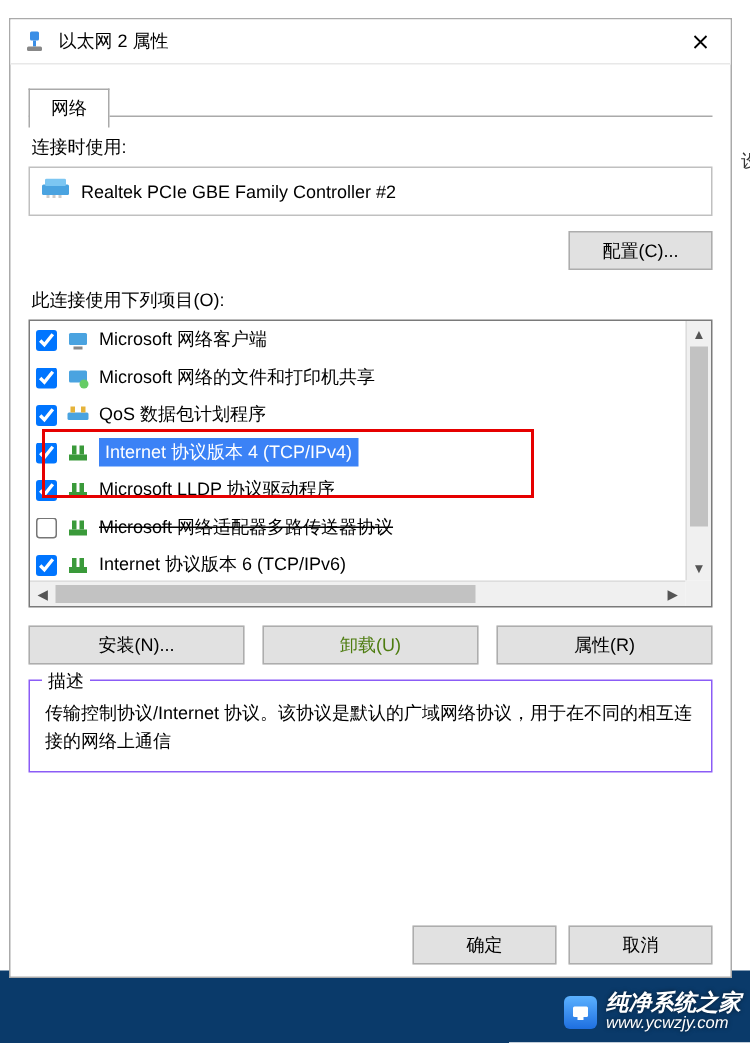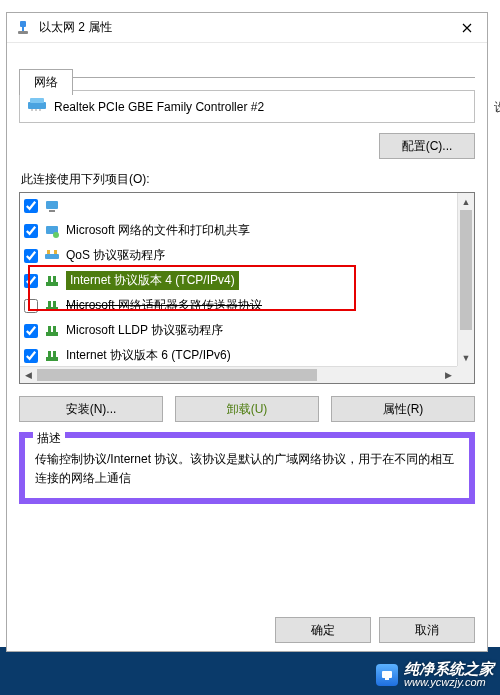--- a/index.html
+++ b/index.html
@@ -50,21 +50,21 @@
     border-bottom: 1px solid #aaa;
     margin-bottom: 12px;
     position: relative;
   }
   .tab {
     padding: 4px 14px;
     border: 1px solid #aaa;
     border-bottom: none;
     background: #fff;
     position: relative;
-    top: 18px;
+    top: 8px;
     font-size: 12px;
   }
   .label { font-size: 12px; color: #000; margin: 6px 0 4px 2px; }
   .adapter-box {
     border: 1px solid #c0c0c0;
     padding: 7px 8px;
     display: flex;
     align-items: center;
     gap: 8px;
     margin-bottom: 10px;
@@ -109,21 +109,21 @@
   }
   .list-item .item-icon {
     width: 16px; height: 16px;
     display: flex; align-items: center; justify-content: center;
   }
   .list-item .item-text { font-size: 12px; color: #000; }
   .list-item.hl {
     position: relative;
   }
   .list-item.hl .item-text {
-    background: #4d7c0f;
+    background: #3b82f6;
     color: #fff;
     padding: 1px 4px;
   }
   .red-box {
     position: absolute;
     border: 2px solid #e60000;
     pointer-events: none;
   }
   .vscroll {
     position: absolute;
@@ -171,21 +171,21 @@
     width: 17px; height: 17px;
     background: #f0f0f0;
   }
   .three-btn-row {
     display: flex;
     gap: 12px;
     margin: 12px 0 10px 0;
   }
   .three-btn-row .btn { flex: 1; min-width: 0; }
   .groupbox {
-    border: 6px solid #8b5cf6;
+    border: 1px solid #8b5cf6;
     padding: 12px 10px 10px 10px;
     position: relative;
     margin-top: 6px;
   }
   .groupbox .legend {
     position: absolute;
     top: -8px; left: 8px;
     background: #fff;
     padding: 0 4px;
     font-size: 12px;
@@ -261,20 +261,21 @@
         </svg>
     </span>
   </div>
 
   <div class="client">
 
     <div class="tabstrip">
       <div class="tab">网络</div>
     </div>
 
+    <div class="label">连接时使用:</div>
 
     <div class="adapter-box">
       <span>
         <svg width="18" height="14" viewBox="0 0 18 14">
             <rect x="0" y="4" width="18" height="7" rx="1" fill="#4aa3e0"></rect>
             <rect x="2" y="0" width="14" height="5" rx="1" fill="#7cc6f2"></rect>
             <rect x="3" y="11" width="2" height="2" fill="#ccc"></rect>
             <rect x="7" y="11" width="2" height="2" fill="#ccc"></rect>
             <rect x="11" y="11" width="2" height="2" fill="#ccc"></rect>
           </svg>
@@ -291,74 +292,75 @@
     <div class="listbox">
       <div class="listbox-inner" id="listbox-inner">
           <div class="list-item">
             <input type="checkbox" checked="" style="">
             <span class="item-icon">
               <svg width="16" height="16" viewBox="0 0 16 16">
                 <rect x="2" y="3" width="12" height="8" rx="1" fill="#4aa3e0"></rect>
                 <rect x="5" y="12" width="6" height="2" fill="#888"></rect>
               </svg>
             </span>
+            <span class="item-text">Microsoft 网络客户端</span>
           </div>
           <div class="list-item">
             <input type="checkbox" checked="" style="">
             <span class="item-icon">
               <svg width="16" height="16" viewBox="0 0 16 16">
                 <rect x="2" y="3" width="12" height="8" rx="1" fill="#4aa3e0"></rect>
                 <circle cx="12" cy="12" r="3" fill="#6c6"></circle>
               </svg>
             </span>
             <span class="item-text">Microsoft 网络的文件和打印机共享</span>
           </div>
           <div class="list-item">
             <input type="checkbox" checked="" style="">
             <span class="item-icon">
               <svg width="16" height="16" viewBox="0 0 16 16">
                 <rect x="1" y="6" width="14" height="5" rx="1" fill="#4aa3e0"></rect>
                 <rect x="3" y="2" width="3" height="4" fill="#e6b33a"></rect>
                 <rect x="10" y="2" width="3" height="4" fill="#e6b33a"></rect>
               </svg>
             </span>
-            <span class="item-text">QoS 协议驱动程序</span>
+            <span class="item-text">QoS 数据包计划程序</span>
           </div>
           <div class="list-item hl">
             <input type="checkbox" checked="" style="">
             <span class="item-icon">
               <svg width="16" height="16" viewBox="0 0 16 16">
                 <rect x="2" y="9" width="12" height="4" fill="#3a9a3a"></rect>
                 <rect x="4" y="3" width="3" height="6" fill="#3a9a3a"></rect>
                 <rect x="9" y="3" width="3" height="6" fill="#3a9a3a"></rect>
               </svg>
             </span>
             <span class="item-text">Internet 协议版本 4 (TCP/IPv4)</span>
           </div>
           <div class="list-item">
-            <input type="checkbox" style="">
+            <input type="checkbox" checked="" style="">
             <span class="item-icon">
               <svg width="16" height="16" viewBox="0 0 16 16">
                 <rect x="2" y="9" width="12" height="4" fill="#3a9a3a"></rect>
                 <rect x="4" y="3" width="3" height="6" fill="#3a9a3a"></rect>
                 <rect x="9" y="3" width="3" height="6" fill="#3a9a3a"></rect>
               </svg>
             </span>
-            <span class="item-text" style="text-decoration: line-through;">Microsoft 网络适配器多路传送器协议</span>
-          </div>
-          <div class="list-item">
-            <input type="checkbox" checked="" style="">
+            <span class="item-text">Microsoft LLDP 协议驱动程序</span>
+          </div>
+          <div class="list-item">
+            <input type="checkbox" style="">
             <span class="item-icon">
               <svg width="16" height="16" viewBox="0 0 16 16">
                 <rect x="2" y="9" width="12" height="4" fill="#3a9a3a"></rect>
                 <rect x="4" y="3" width="3" height="6" fill="#3a9a3a"></rect>
                 <rect x="9" y="3" width="3" height="6" fill="#3a9a3a"></rect>
               </svg>
             </span>
-            <span class="item-text">Microsoft LLDP 协议驱动程序</span>
+            <span class="item-text" style="text-decoration: line-through;">Microsoft 网络适配器多路传送器协议</span>
           </div>
           <div class="list-item">
             <input type="checkbox" checked="" style="">
             <span class="item-icon">
               <svg width="16" height="16" viewBox="0 0 16 16">
                 <rect x="2" y="9" width="12" height="4" fill="#3a9a3a"></rect>
                 <rect x="4" y="3" width="3" height="6" fill="#3a9a3a"></rect>
                 <rect x="9" y="3" width="3" height="6" fill="#3a9a3a"></rect>
               </svg>
             </span>

